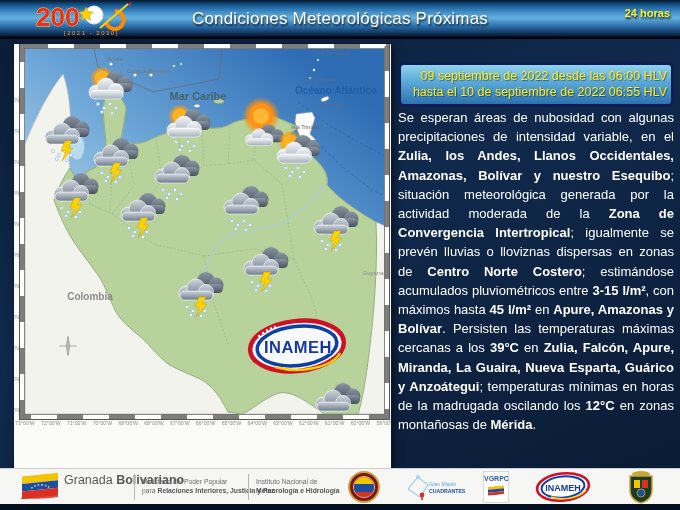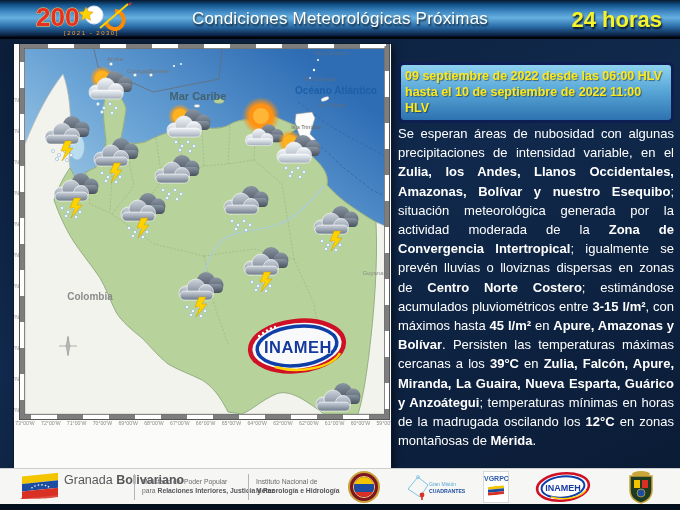--- a/index.html
+++ b/index.html
@@ -7,33 +7,33 @@
   .page{position:relative;width:680px;height:510px;overflow:hidden;
         background:linear-gradient(155deg,#0b1c36 0%,#10294c 45%,#0a1a33 100%);}
 
   
   .header{position:absolute;left:0;top:0;width:680px;height:39px;
     background:linear-gradient(#061a30 0%,#14568e 14%,#3d85c0 30%,#66b1e1 48%,#2a6ca8 72%,#0a2040 96%,#02070f 100%);
     display:flex;align-items:center;border-bottom:2px solid #02060c;}
   .hdr-logo{position:absolute;left:34px;top:2px;width:104px;height:34px;}
   .hdr-title{position:absolute;left:0;right:0;text-align:center;color:#fff;font-weight:normal;
     font-size:17px;letter-spacing:.2px;text-shadow:1px 2px 2px rgba(0,0,0,.75);}
-  .hdr-badge{position:absolute;right:18px;top:7px;color:#f6f32a;font-weight:bold;font-size:22px;
+  .hdr-badge{position:absolute;right:10px;top:7px;color:#f6f32a;font-weight:bold;font-size:11px;
     text-shadow:1px 2px 2px rgba(0,0,0,.8);}
 
   
   .map-sheet{position:absolute;left:14px;top:44px;width:377px;height:454px;background:#fbfbf9;
     box-shadow:0 0 0 1px #0a1a30,3px 3px 8px rgba(0,0,0,.55);}
   .map-sheet svg{display:block;}
 
   
   .right-col{position:absolute;left:398px;top:62px;width:276px;}
   .date-banner{width:100%;border:3px solid #0e1d52;border-radius:6px;padding:3px 4px 4px;
     background:linear-gradient(#8ed2ef 0%,#5aa8d8 45%,#2d72b0 100%);
-    text-align:left;color:#ffe81a;font-weight:bold;font-size:12.5px;line-height:16px;
+    text-align:right;color:#ffe81a;font-weight:normal;font-size:12.5px;line-height:16px;
     text-shadow:1px 1px 1px rgba(0,0,0,.45);}
   .forecast{margin-top:1px;color:#ffffff;font-size:13px;line-height:19.2px;text-align:justify;}
   .forecast .b{font-weight:bold;}
 
   
   .footer{position:absolute;left:0;top:468px;width:680px;height:36px;background:#f6f6f4;
     border-top:1px solid #cfcfcf;}
   .footer .divider{position:absolute;top:5px;width:1px;height:26px;background:#b5b5b5;}
   .flag-logo{position:absolute;left:18px;top:4px;}
   .gob-text{position:absolute;left:64px;top:4px;color:#57575a;font-size:12.5px;line-height:14px;}
@@ -311,21 +311,21 @@
           <text x="320.6" y="381" text-anchor="middle" font-size="5.2" fill="#8a8a8a">61°00'W</text>
           <text x="346.40000000000003" y="381" text-anchor="middle" font-size="5.2" fill="#8a8a8a">60°00'W</text>
           <text x="372.2" y="381" text-anchor="middle" font-size="5.2" fill="#8a8a8a">59°00'W</text>
         </g>
     </svg>
   </div>
 
   <div class="right-col">
     <div class="date-banner">
       <div>09 septiembre de 2022 desde las 06:00 HLV</div>
-      <div>hasta el 10 de septiembre de 2022 11:00 HLV</div>
+      <div>hasta el 10 de septiembre de 2022 06:55 HLV</div>
     </div>
     <div class="forecast"><span>Se esperan áreas de nubosidad con algunas precipitaciones de intensidad variable, en el </span><span class="b">Zulia, los Andes, Llanos Occidentales, Amazonas, Bolívar y nuestro Esequibo</span><span>; situación meteorológica generada por la actividad moderada de la </span><span class="b">Zona de Convergencia Intertropical</span><span>; igualmente se prevén lluvias o lloviznas dispersas en zonas de </span><span class="b">Centro Norte Costero</span><span>; estimándose acumulados pluviométricos entre </span><span class="b">3-15 l/m²</span><span>, con máximos hasta </span><span class="b">45 l/m²</span><span> en </span><span class="b">Apure, Amazonas y Bolívar</span><span>. Persisten las temperaturas máximas cercanas a los </span><span class="b">39°C</span><span> en </span><span class="b">Zulia, Falcón, Apure, Miranda, La Guaira, Nueva Esparta, Guárico y Anzoátegui</span><span>; temperaturas mínimas en horas de la madrugada oscilando los </span><span class="b">12°C</span><span> en zonas montañosas de </span><span class="b">Mérida</span><span>.</span></div>
   </div>
 
   <div class="footer">
     <svg class="flag-logo" width="42" height="28" viewBox="0 0 42 28">
       <g transform="skewY(-6) translate(0,4)">
         <rect x="4" y="0" width="36" height="7.5" fill="#f2c500"></rect>
         <rect x="4" y="7.5" width="36" height="7.5" fill="#1c4da1"></rect>
         <rect x="4" y="15" width="36" height="7.5" fill="#d93025"></rect>

